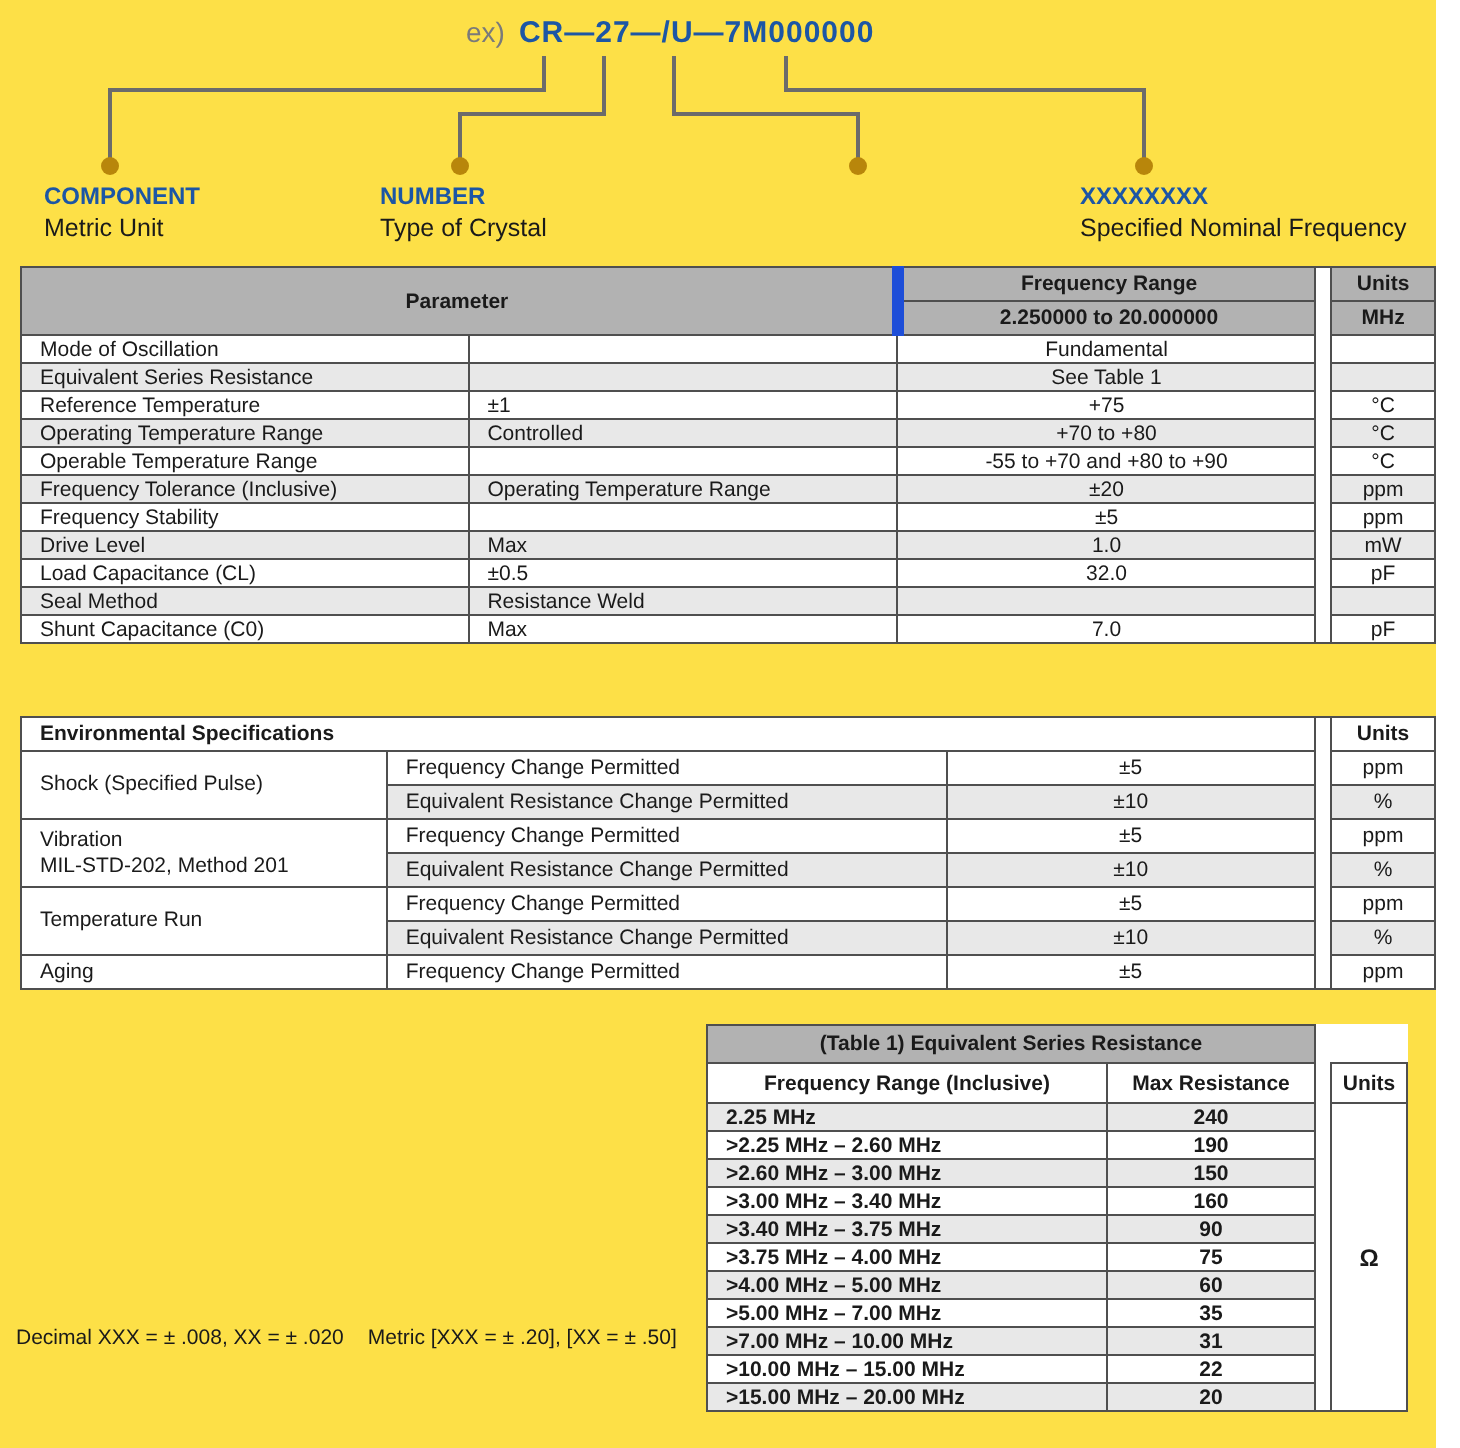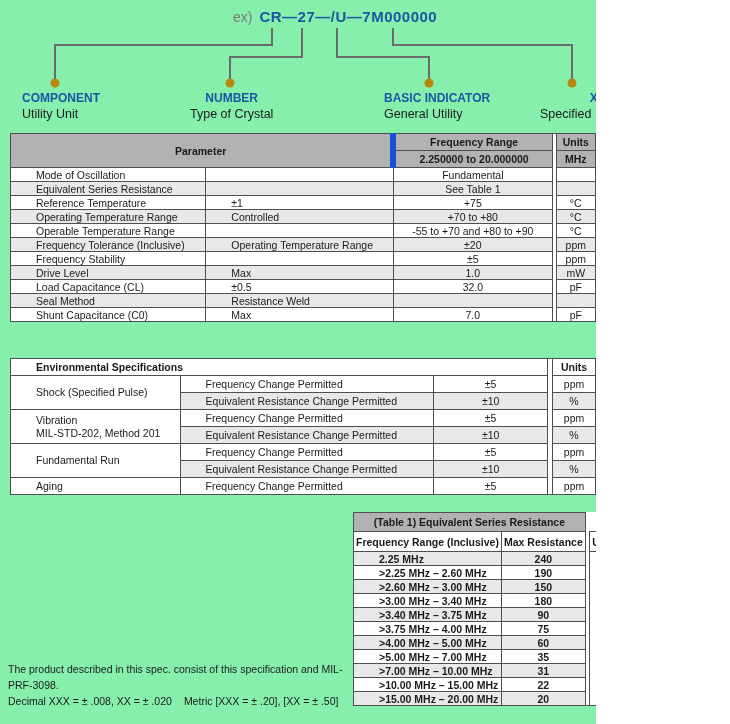--- a/index.html
+++ b/index.html
@@ -1,34 +1,34 @@
 <!DOCTYPE html>
 <html><head>
 <meta charset="utf-8">
 <style>
   html,body{margin:0;padding:0;background:#fff;}
-  #page{position:relative;width:596px;height:724px;background:#86efac;overflow:hidden;
+  #page{position:relative;width:718px;height:724px;background:#fde047;overflow:hidden;
         font-family:"Liberation Sans",sans-serif;color:#1a1a1a;}
 
   
   #diagram{position:absolute;left:0;top:0;width:730px;height:132px;}
   #title-line{position:absolute;left:233px;top:8px;white-space:nowrap;}
   #title-prefix{font-size:14px;color:#7a7a7a;margin-right:7px;}
   #part-number{font-size:15px;font-weight:bold;color:#1c56a5;letter-spacing:.5px;}
   #connector-svg{position:absolute;left:0;top:0;}
   .callout{position:absolute;top:91px;white-space:nowrap;}
-  .callout .lab{font-size:12px;font-weight:bold;color:#1c56a5;line-height:15px;text-align:center;}
+  .callout .lab{font-size:12px;font-weight:bold;color:#1c56a5;line-height:15px;}
   .callout .sub{font-size:12.5px;color:#1a1a1a;line-height:16px;}
 
   
   table{border-collapse:collapse;table-layout:fixed;position:absolute;background:#fff;}
   th,td{font-size:10.5px;border:1px solid #4f4f4f;padding:0 2px;overflow:hidden;
         white-space:nowrap;text-align:center;vertical-align:middle;}
   th{font-weight:bold;}
-  .pl{text-align:left;padding-left:25px;}
+  .pl{text-align:left;padding-left:9px;}
   .gray{background:#b2b2b2;}
   .shade{background:#e8e8e8;}
   .gap{border:none;background:#fff;padding:0;}
   .gap.gt{border-top:1px solid #4f4f4f;}
   .gap.gb{border-bottom:1px solid #4f4f4f;}
   .void{border:none;background:#fff;}
   .wsep{border-left:6px solid #1d4ed8;}
 
   #param-table{left:10px;top:133px;}
   #param-table thead tr{height:17px;}
@@ -71,29 +71,25 @@
         <circle cx="572" cy="83" r="4.5"></circle>
       </g>
     </svg>
 
     <div id="title-line">
       <span id="title-prefix">ex)</span><span id="part-number">CR—27—/U—7M000000</span>
     </div>
 
     <div class="callout" style="left:22px">
       <div class="lab">COMPONENT</div>
-      <div class="sub">Utility Unit</div>
+      <div class="sub">Metric Unit</div>
     </div>
     <div class="callout" style="left:190px">
       <div class="lab">NUMBER</div>
       <div class="sub">Type of Crystal</div>
-    </div>
-    <div class="callout" style="left:384px">
-      <div class="lab">BASIC INDICATOR</div>
-      <div class="sub">General Utility</div>
     </div>
     <div class="callout" style="left:540px">
       <div class="lab">XXXXXXXX</div>
       <div class="sub">Specified Nominal Frequency</div>
     </div>
   </div>
 
   <table id="param-table">
     <colgroup>
         <col style="width:224px">
@@ -224,21 +220,21 @@
           <td>±5</td>
           <td>ppm</td>
         </tr>
         <tr>
           <td class="pl shade">Equivalent Resistance Change Permitted</td>
           <td class="shade">±10</td>
           <td class="shade">%</td>
         </tr>
         <tr>
           <td class="pl group" rowspan="2">
-            <div>Fundamental Run</div>
+            <div>Temperature Run</div>
           </td>
           <td class="pl">Frequency Change Permitted</td>
           <td>±5</td>
           <td>ppm</td>
         </tr>
         <tr>
           <td class="pl shade">Equivalent Resistance Change Permitted</td>
           <td class="shade">±10</td>
           <td class="shade">%</td>
         </tr>
@@ -283,21 +279,21 @@
         <tr>
           <td class="pl">&gt;2.25 MHz – 2.60 MHz</td>
           <td>190</td>
         </tr>
         <tr>
           <td class="pl shade">&gt;2.60 MHz – 3.00 MHz</td>
           <td class="shade">150</td>
         </tr>
         <tr>
           <td class="pl">&gt;3.00 MHz – 3.40 MHz</td>
-          <td>180</td>
+          <td>160</td>
         </tr>
         <tr>
           <td class="pl shade">&gt;3.40 MHz – 3.75 MHz</td>
           <td class="shade">90</td>
         </tr>
         <tr>
           <td class="pl">&gt;3.75 MHz – 4.00 MHz</td>
           <td>75</td>
         </tr>
         <tr>
@@ -317,17 +313,16 @@
           <td>22</td>
         </tr>
         <tr>
           <td class="pl shade">&gt;15.00 MHz – 20.00 MHz</td>
           <td class="shade">20</td>
         </tr>
       </tbody>
   </table>
 
   <div id="footer">
-    <div>The product described in this spec. consist of this specification and MIL-PRF-3098.</div>
     <div><span class="ital">Decimal</span><span> XXX = ± .008, XX = ± .020</span><span class="ital metric">Metric</span><span> [XXX = ± .20], [XX = ± .50]</span></div>
   </div>
 
 </div>
 
 </body></html>

